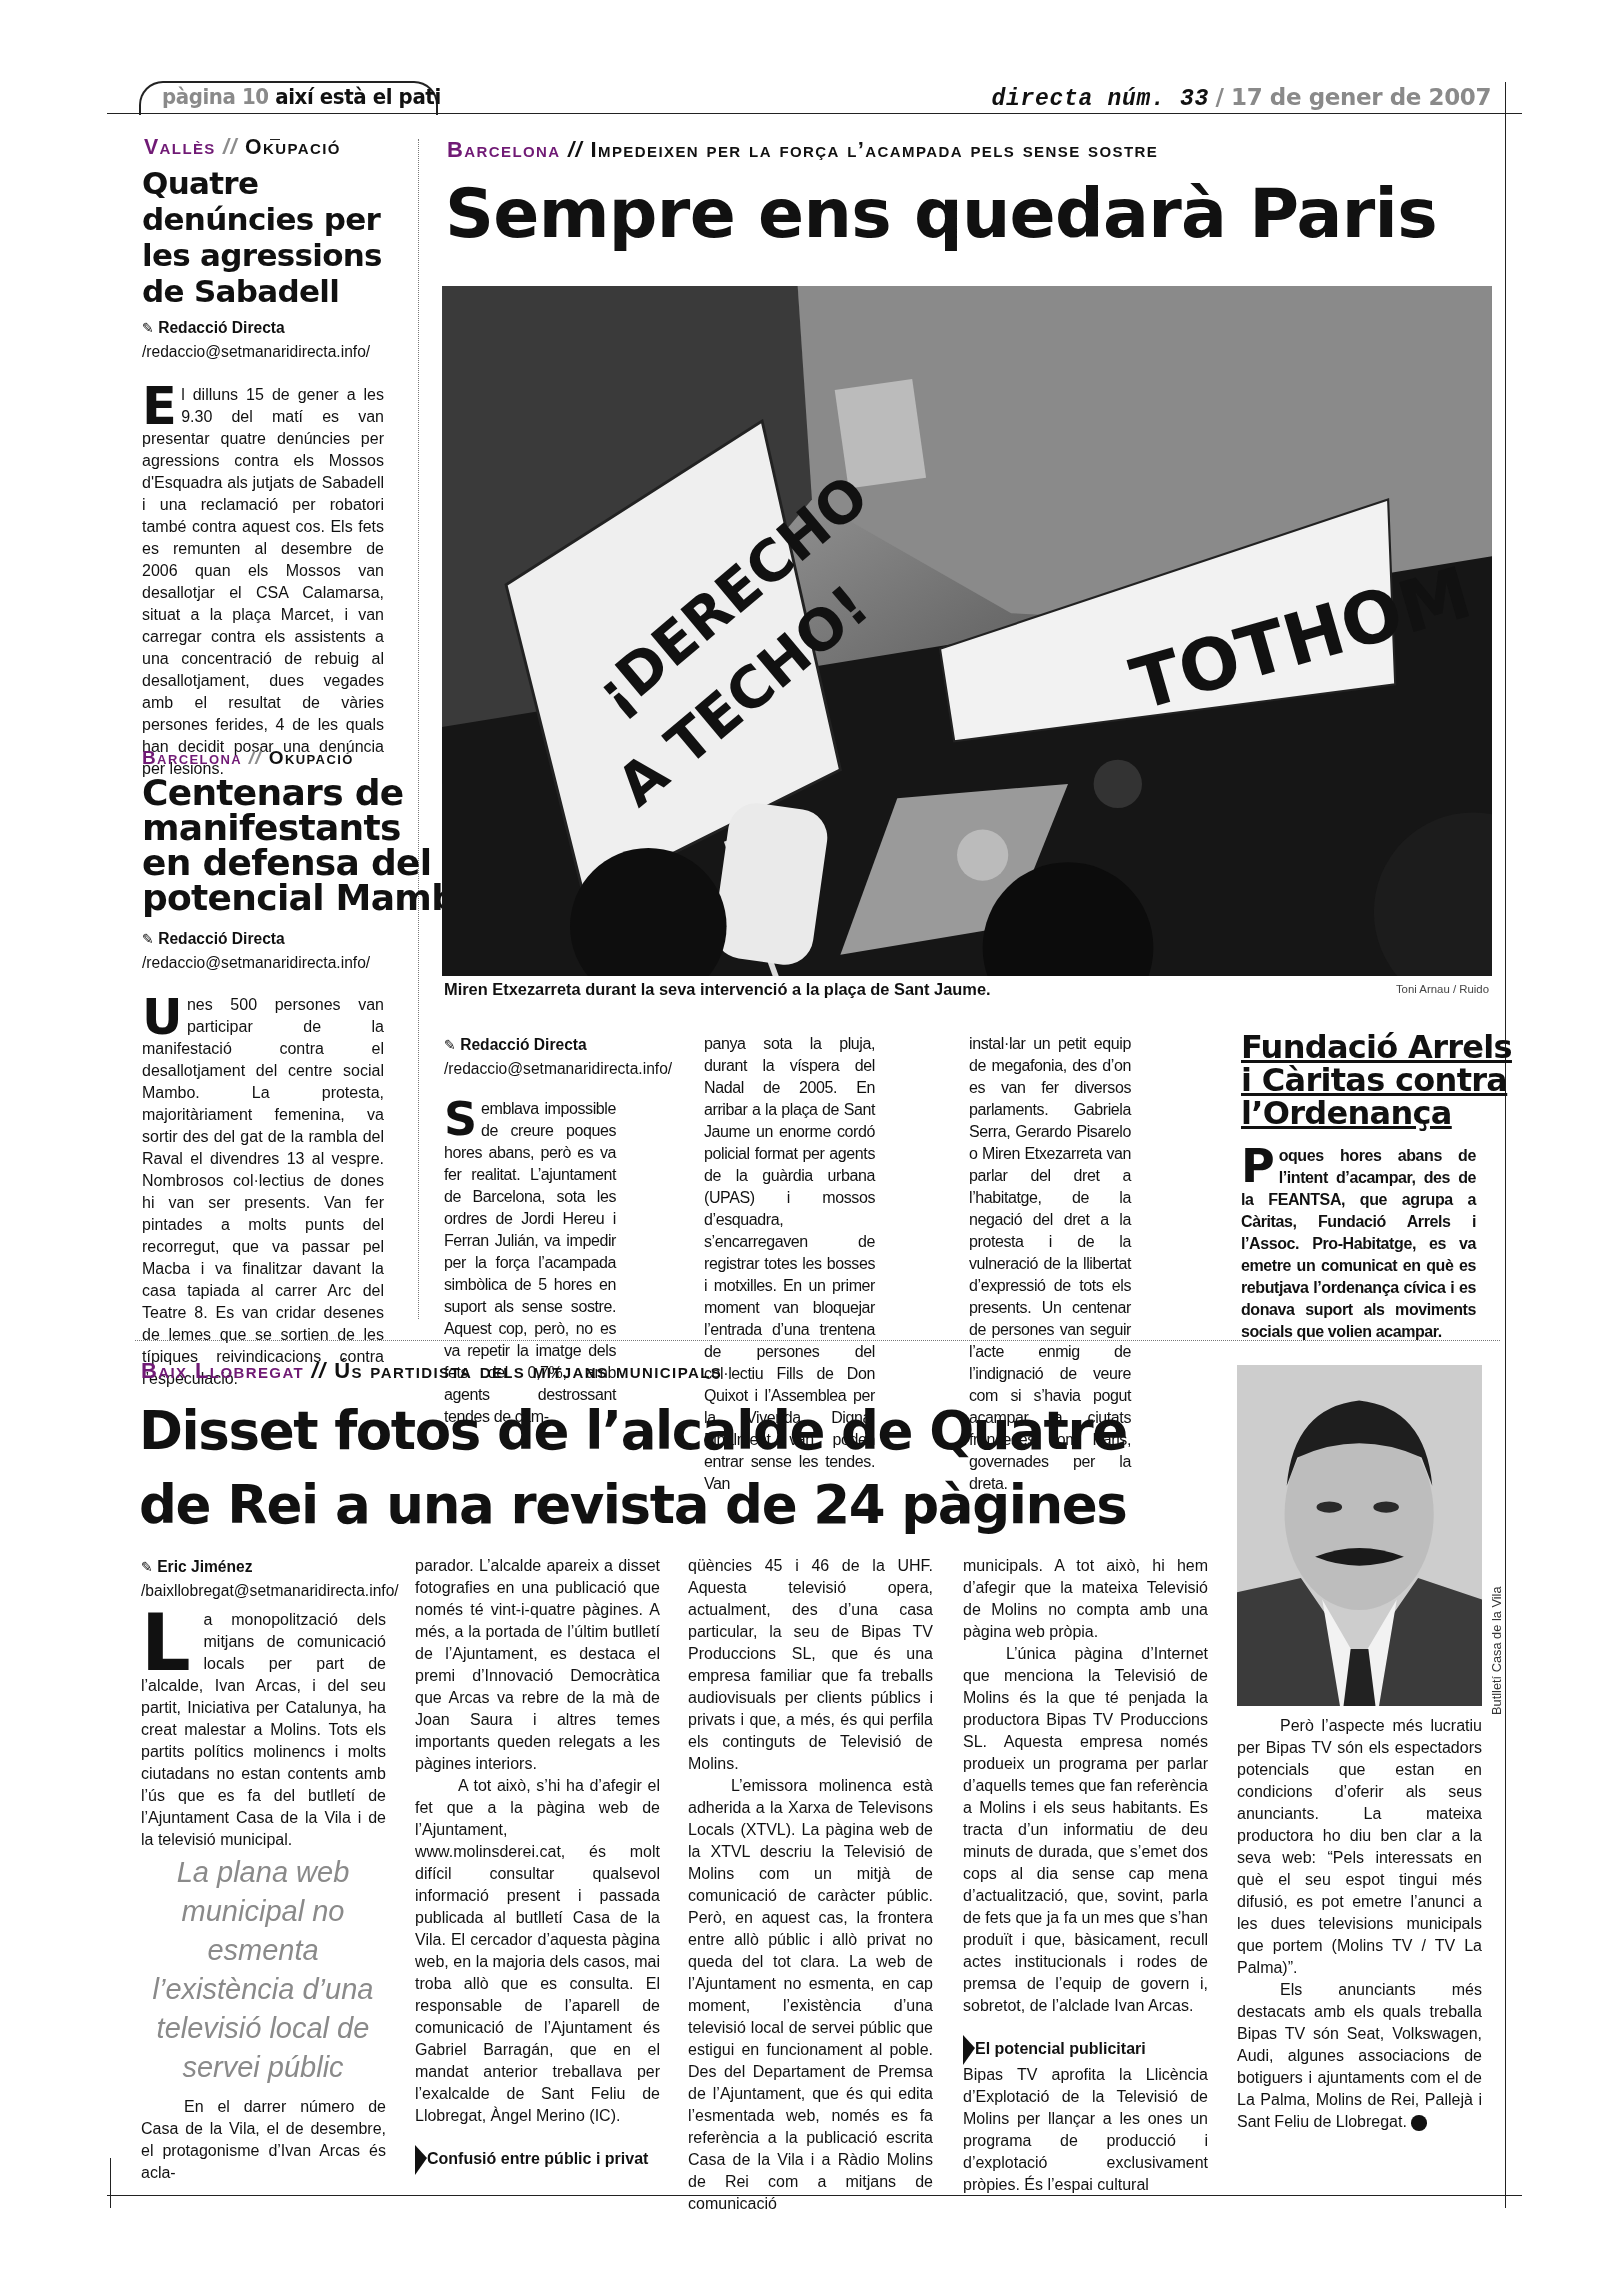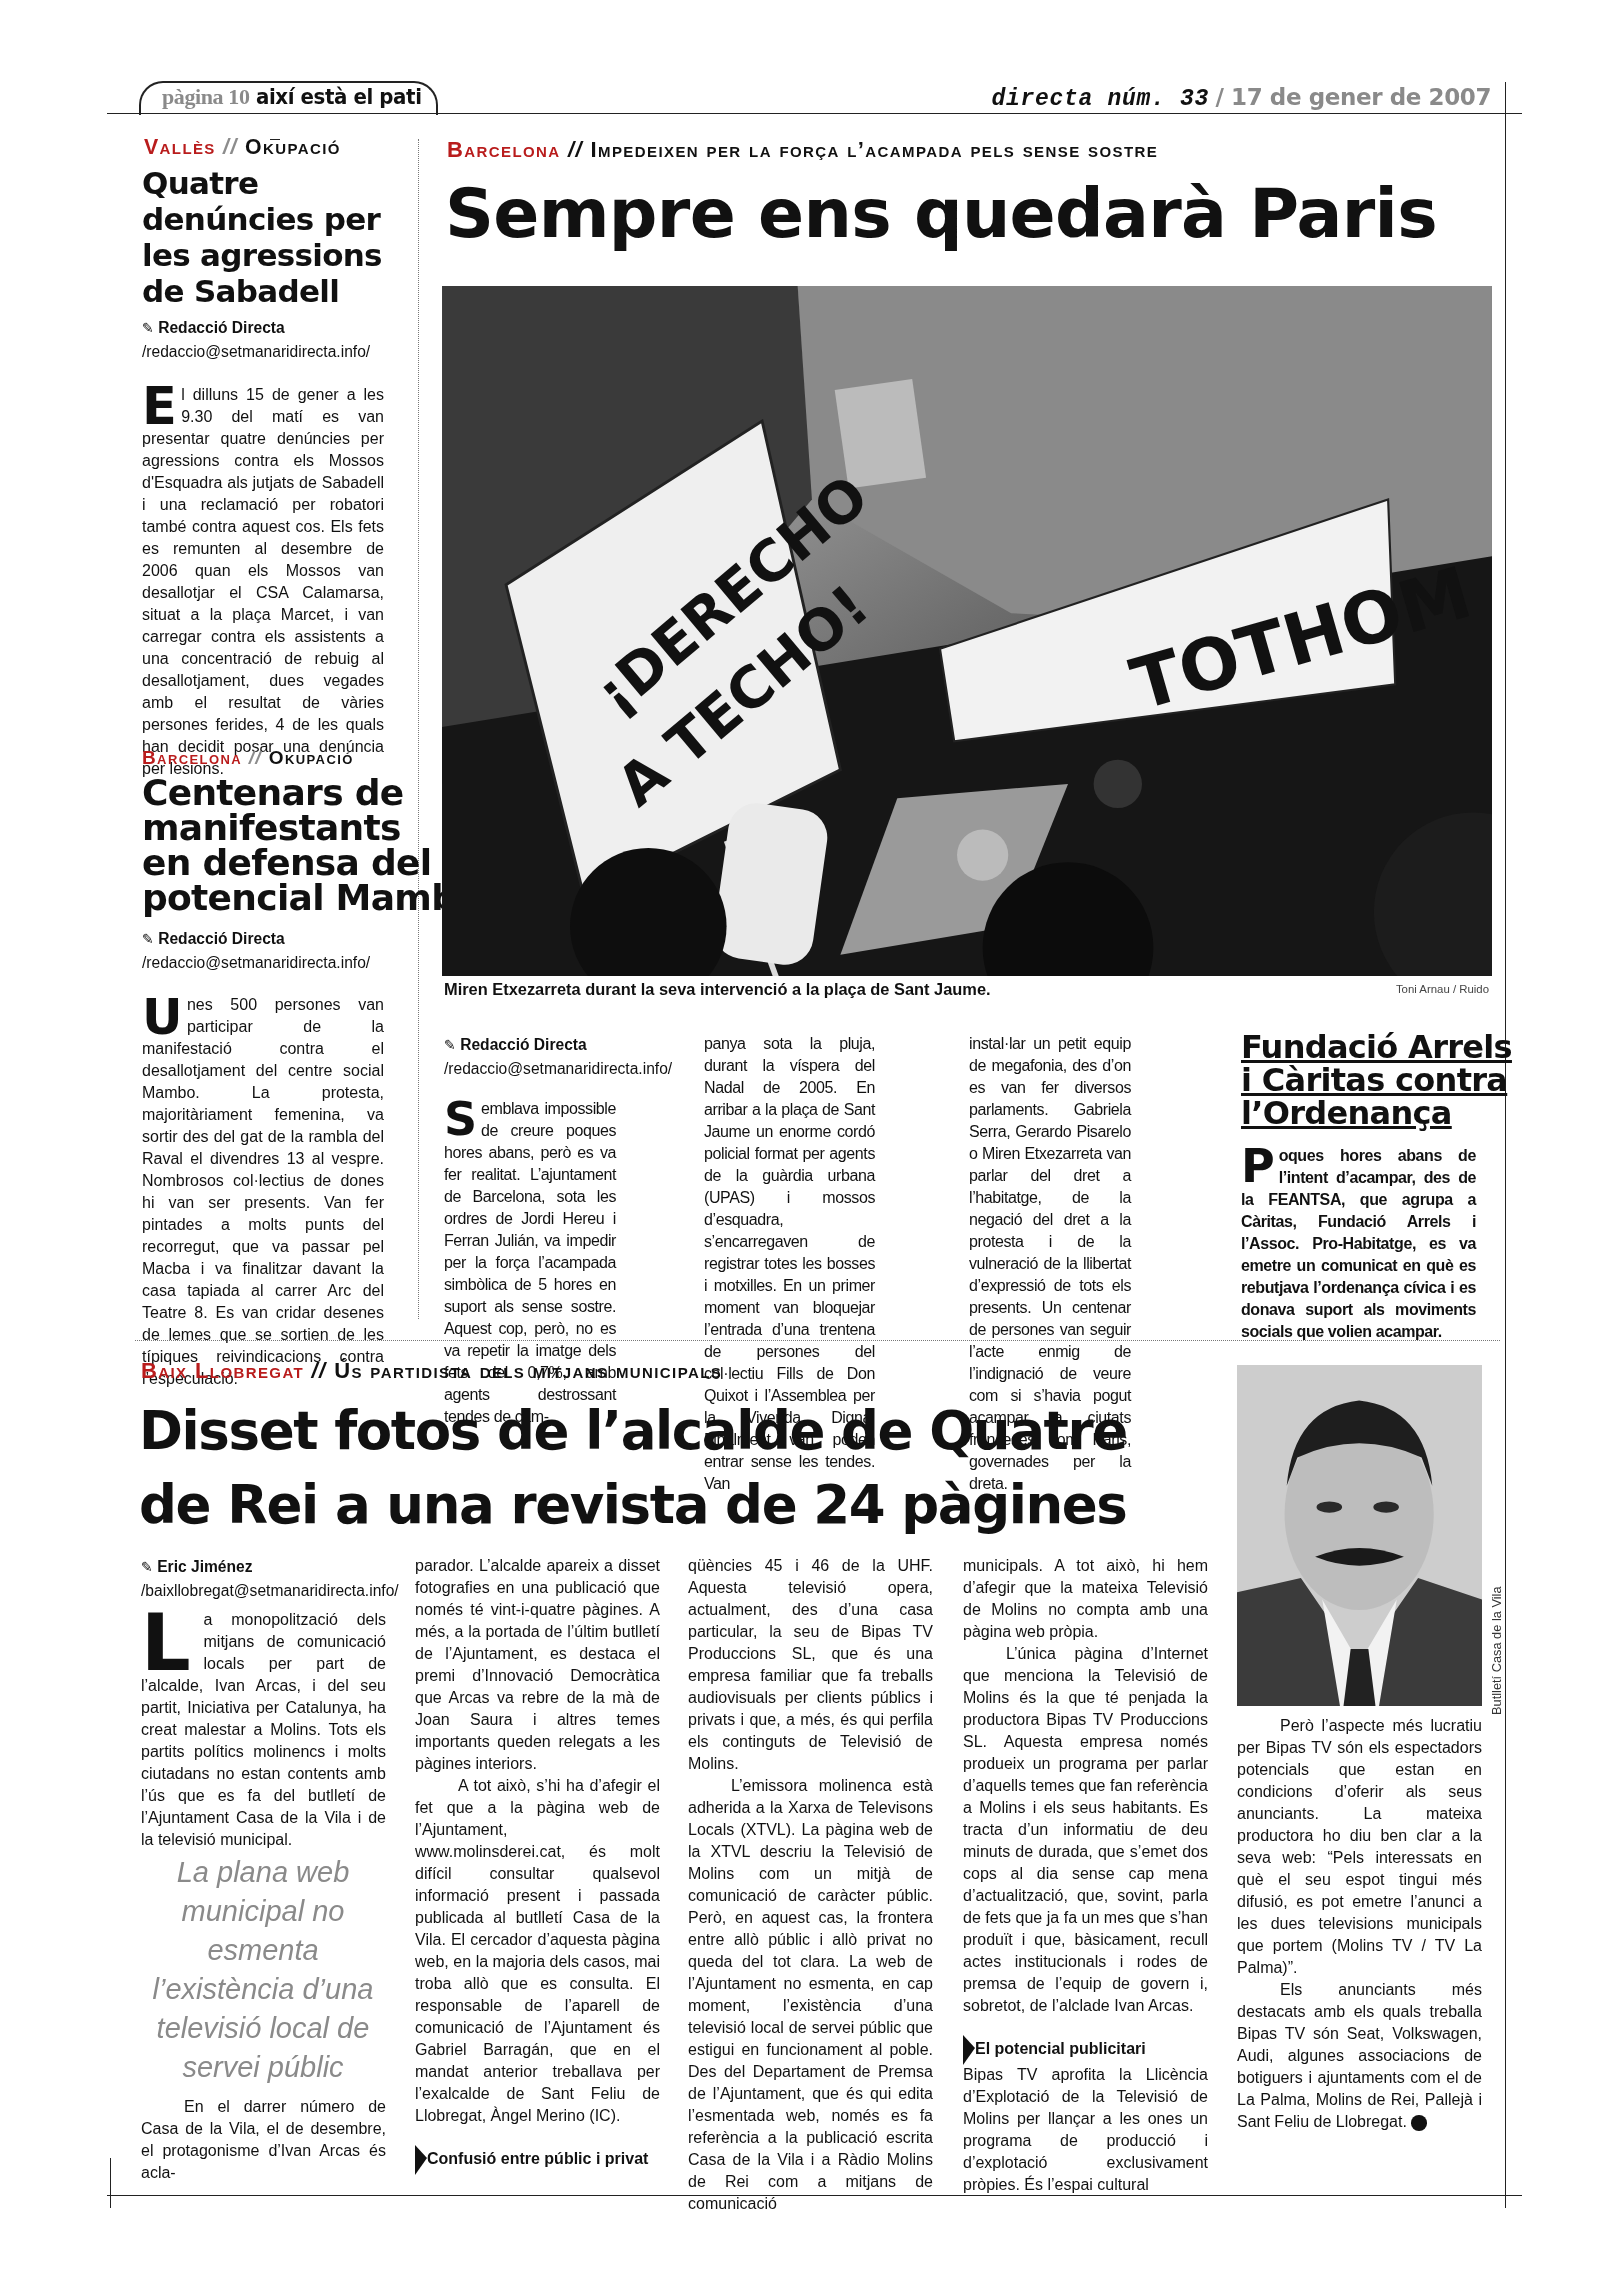--- a/index.html
+++ b/index.html
@@ -9,28 +9,28 @@
   
   .rule-h { position: absolute; height: 1.4px; background: #222; }
   .rule-v { position: absolute; width: 1.4px; background: #222; }
   .dotted-v { position: absolute; width: 0; border-left: 1.4px dotted #777; }
   .dotted-h { position: absolute; height: 0; border-top: 1.4px dotted #777; }
 
   
   .hdr-tab { position: absolute; left: 139px; top: 81px; width: 299px; height: 34px;
     border: 2.1px solid #222; border-bottom: none; border-radius: 24px 24px 0 0; }
   .hdr-tab-text { position: absolute; left: 162px; top: 84px; font-size: 22px; font-weight: bold; white-space: nowrap; font-family: "DejaVu Sans Condensed", "DejaVu Sans", sans-serif; letter-spacing: -0.4px; }
-  .hdr-tab-text .grey { color: #8a8a8a; font-family: Liberation Serif, serif; }
+  .hdr-tab-text .grey { color: #8a8a8a; }
   .hdr-right { position: absolute; right: 132px; top: 84px; font-size: 23px; white-space: nowrap; }
   .hdr-right .mast { font-style: italic; font-weight: bold; font-family: Liberation Mono, monospace; letter-spacing: 0.7px; text-align: right; }
   .hdr-right .date { color: #8a8a8a; font-weight: bold; font-family: "DejaVu Sans", sans-serif; letter-spacing: -0.4px; }
 
   
   .kicker { position: absolute; white-space: nowrap; font-weight: bold; font-variant: small-caps; letter-spacing: 1.4px; }
-  .kicker .k-grey { color: #b91c1c; }
+  .kicker .k-grey { color: #701a75; }
   .kicker .k-sl { color: #8c8c8c; font-style: italic; }
   .kicker .k-sl2 { color: #111; font-style: italic; }
 
   .headline { position: absolute; font-weight: bold; color: #111; font-family: "DejaVu Sans", sans-serif; letter-spacing: -0.7px; }
 
   .byline { position: absolute; font-size: 15.6px; line-height: 23px; }
   .byline .bname { font-weight: bold; }
   .byline .pen { font-size: 14.2px; margin-right: 4.3px; }
 
   .body { position: absolute; font-size: 16px; line-height: 22px; text-align: justify; hyphens: manual; color: #111; font-family: "Liberation Sans", sans-serif; }

